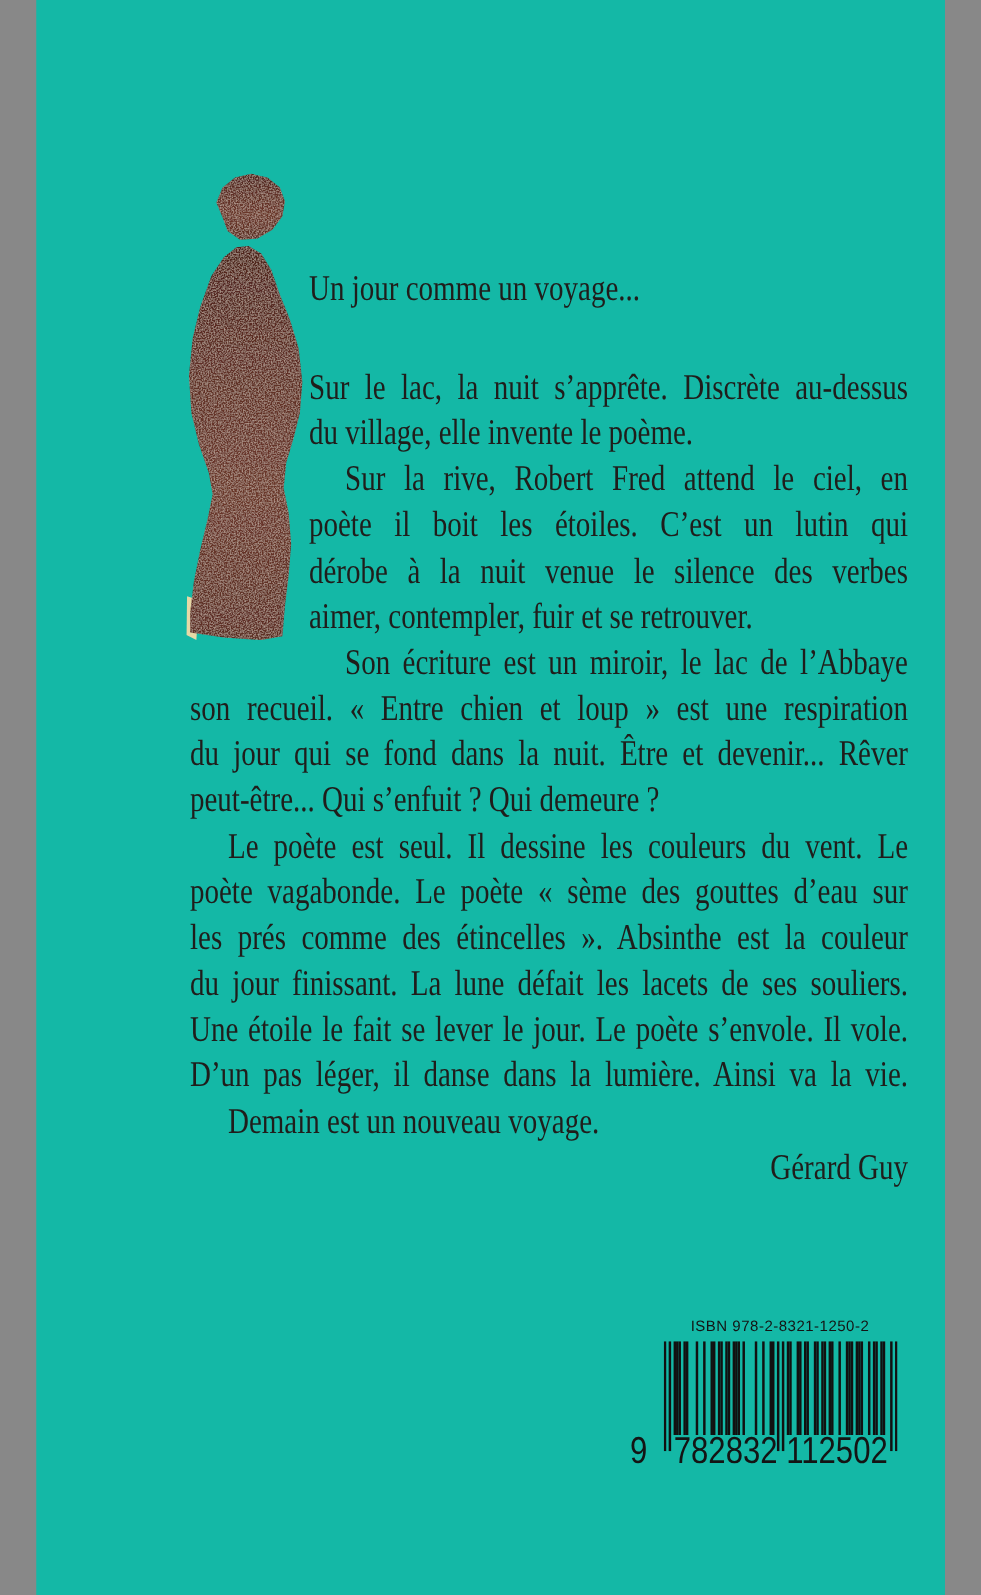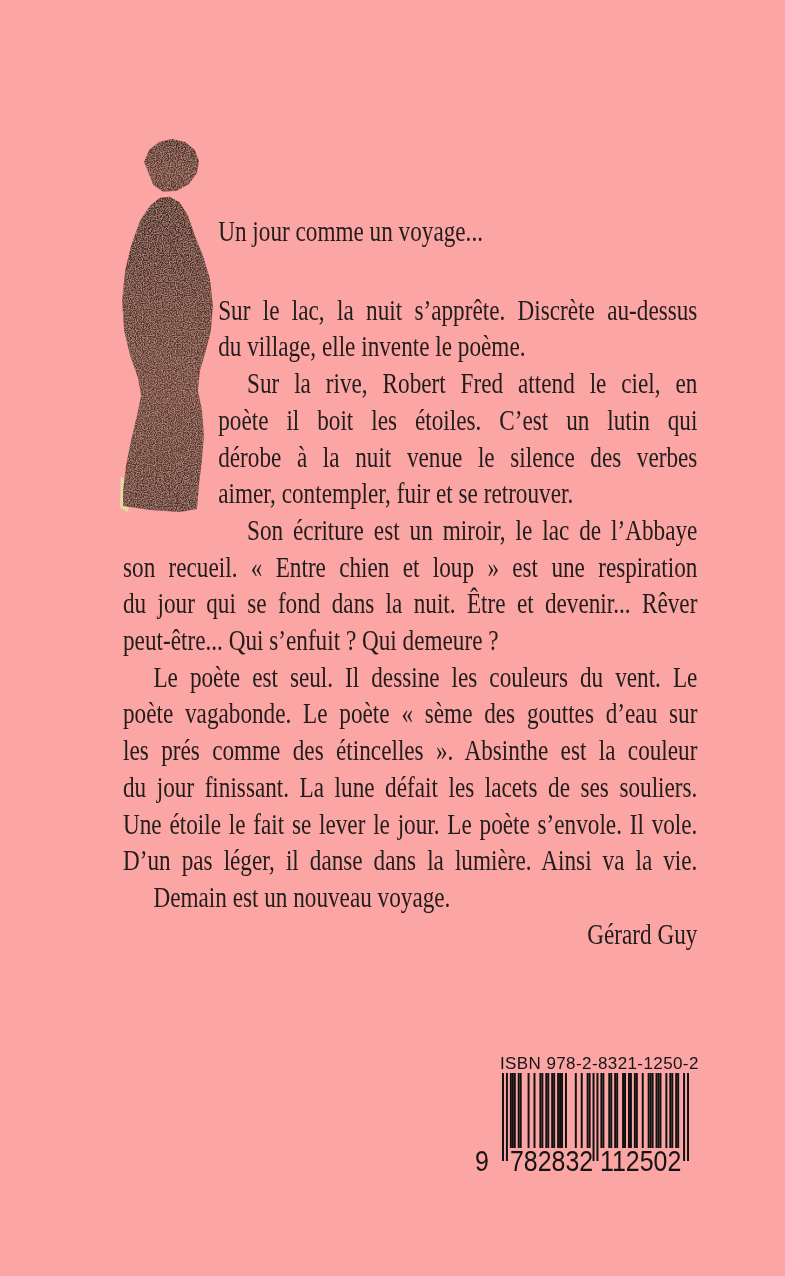--- a/index.html
+++ b/index.html
@@ -1,20 +1,20 @@
 <!DOCTYPE html>
 <html><head>
 <meta charset="utf-8">
 <style>
   html,body{margin:0;padding:0;background:#888;}
   .page{
     position:relative;
-    width:785px;height:1276px;
+    width:727px;height:1276px;
     margin:0 auto;
-    background:#fca5a5;
+    background:#14b8a6;
     overflow:hidden;
   }
   
   .figure{position:absolute;left:120px;top:137px;width:108px;height:377px;}
   
   .text-block{
     position:absolute;left:123px;top:213px;width:718px;
     transform:scaleX(0.8);transform-origin:left top;
     font-family:"Liberation Serif","DejaVu Serif",serif;
     font-size:29px;line-height:36.7px;color:#201d1b;
@@ -23,21 +23,21 @@
   .line.justify{text-align:justify;text-align-last:justify;text-justify:inter-word;}
   .line.beside{padding-left:119px;}
   .line.beside-indent{padding-left:155px;}
   .line.indent{padding-left:38px;}
   .heading{margin-bottom:42px;}
   .author{text-align:right;}
   
   .barcode{position:absolute;left:450px;top:1048px;width:260px;height:130px;}
   .bc-label{
     position:absolute;left:50px;top:6px;width:190px;text-align:center;
-    font-family:"Liberation Sans",sans-serif;font-size:17px;letter-spacing:0.4px;color:#141414;
+    font-family:"Liberation Sans",sans-serif;font-size:12px;letter-spacing:0.4px;color:#141414;
     white-space:nowrap;
   }
   .bc-bars{position:absolute;left:52px;top:25px;width:187px;height:88px;}
   .bc-num{
     position:absolute;top:98px;
     font-family:"Liberation Sans",sans-serif;font-size:30px;line-height:1;color:#141414;
     transform:scaleX(0.83);transform-origin:left top;white-space:nowrap;
   }
   .bc-lead{left:25px;}
   .bc-g1{left:60px;}

